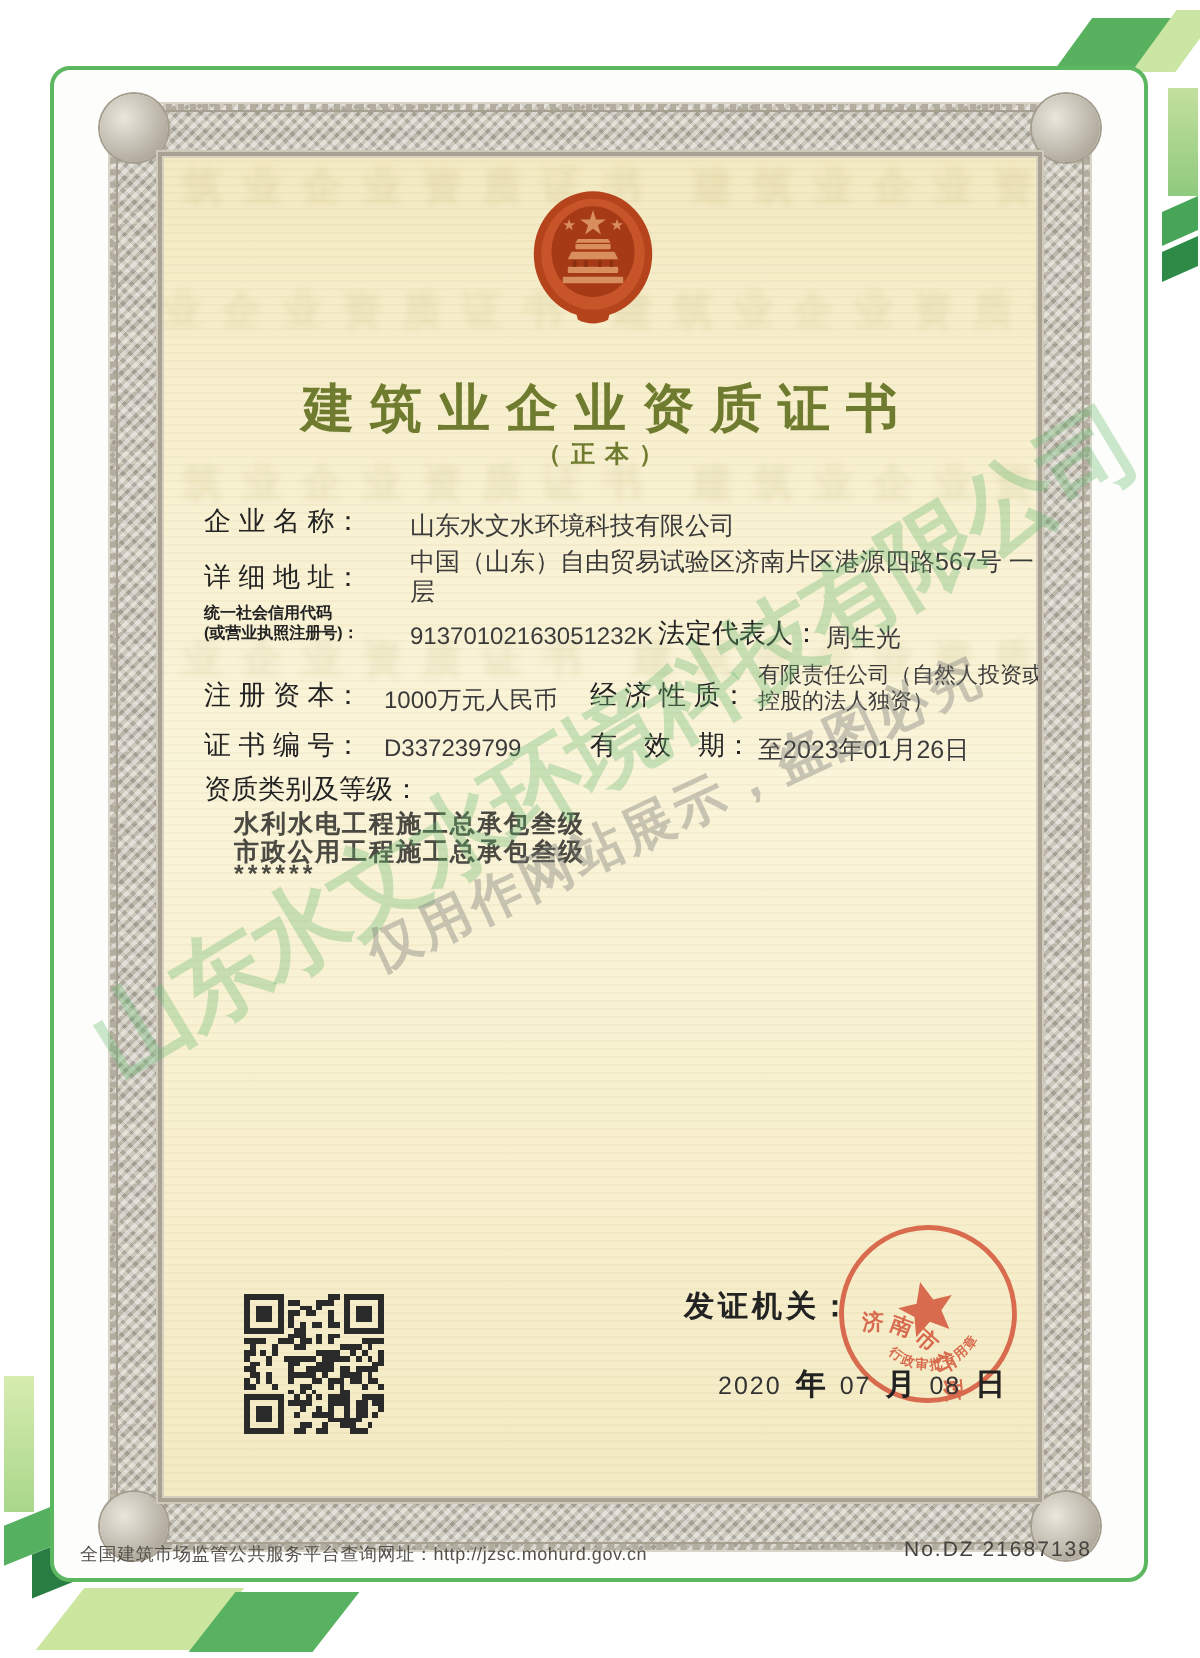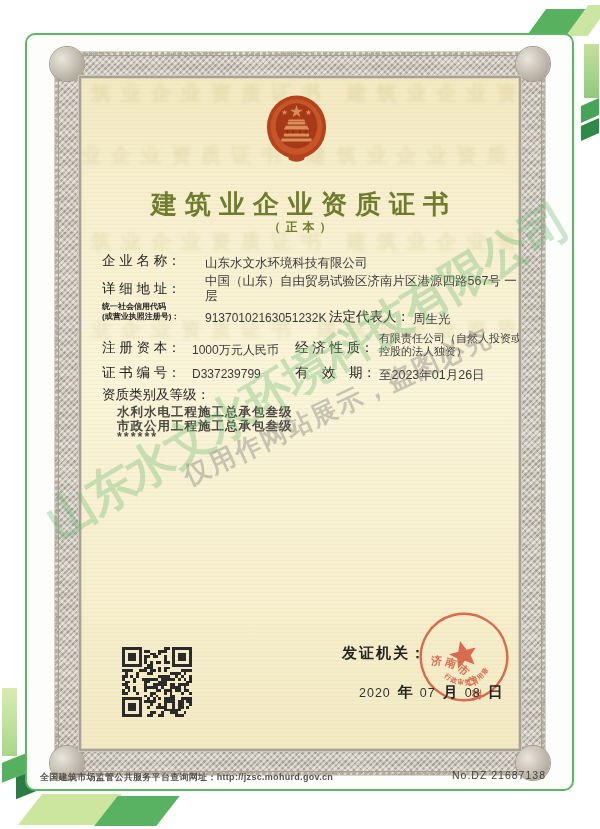--- a/index.html
+++ b/index.html
@@ -76,21 +76,21 @@
 
   .date-row { position:absolute; left:278px; top:605px; display:flex; align-items:baseline; gap:7px; }
   .date-num { font-size:12.5px; color:#333; letter-spacing:1px; }
   .date-unit { font-size:15px; font-weight:bold; color:#222; }
 
   .made-by { position:absolute; left:193px; top:630px; width:205px; text-align:center;
     font-size:12px; font-weight:bold; color:#2b2b2b; letter-spacing:.5px; white-space:nowrap; }
 
   
   .footer-left { position:absolute; left:40px; top:771px; font-size:9px; color:#55504a;
-    font-weight:bold; letter-spacing:.3px; }
+    font-weight:normal; letter-spacing:.3px; }
   .footer-right { position:absolute; left:452px; top:769px; font-size:10.5px; color:#45413c;
     font-weight:normal; letter-spacing:1px; }
 
   
   .wm-layer { position:absolute; inset:0; pointer-events:none; z-index:9; }
   .wm-green { position:absolute; left:34px; top:498px; font-size:48px; font-weight:bold;
     color:rgba(104,186,112,.34); letter-spacing:-2px; white-space:nowrap;
     transform:rotate(-31deg); transform-origin:0 0; }
   .wm-gray { position:absolute; left:178px; top:462px; font-size:26px; font-weight:bold;
     color:rgba(125,125,122,.40); letter-spacing:2px; white-space:nowrap;

